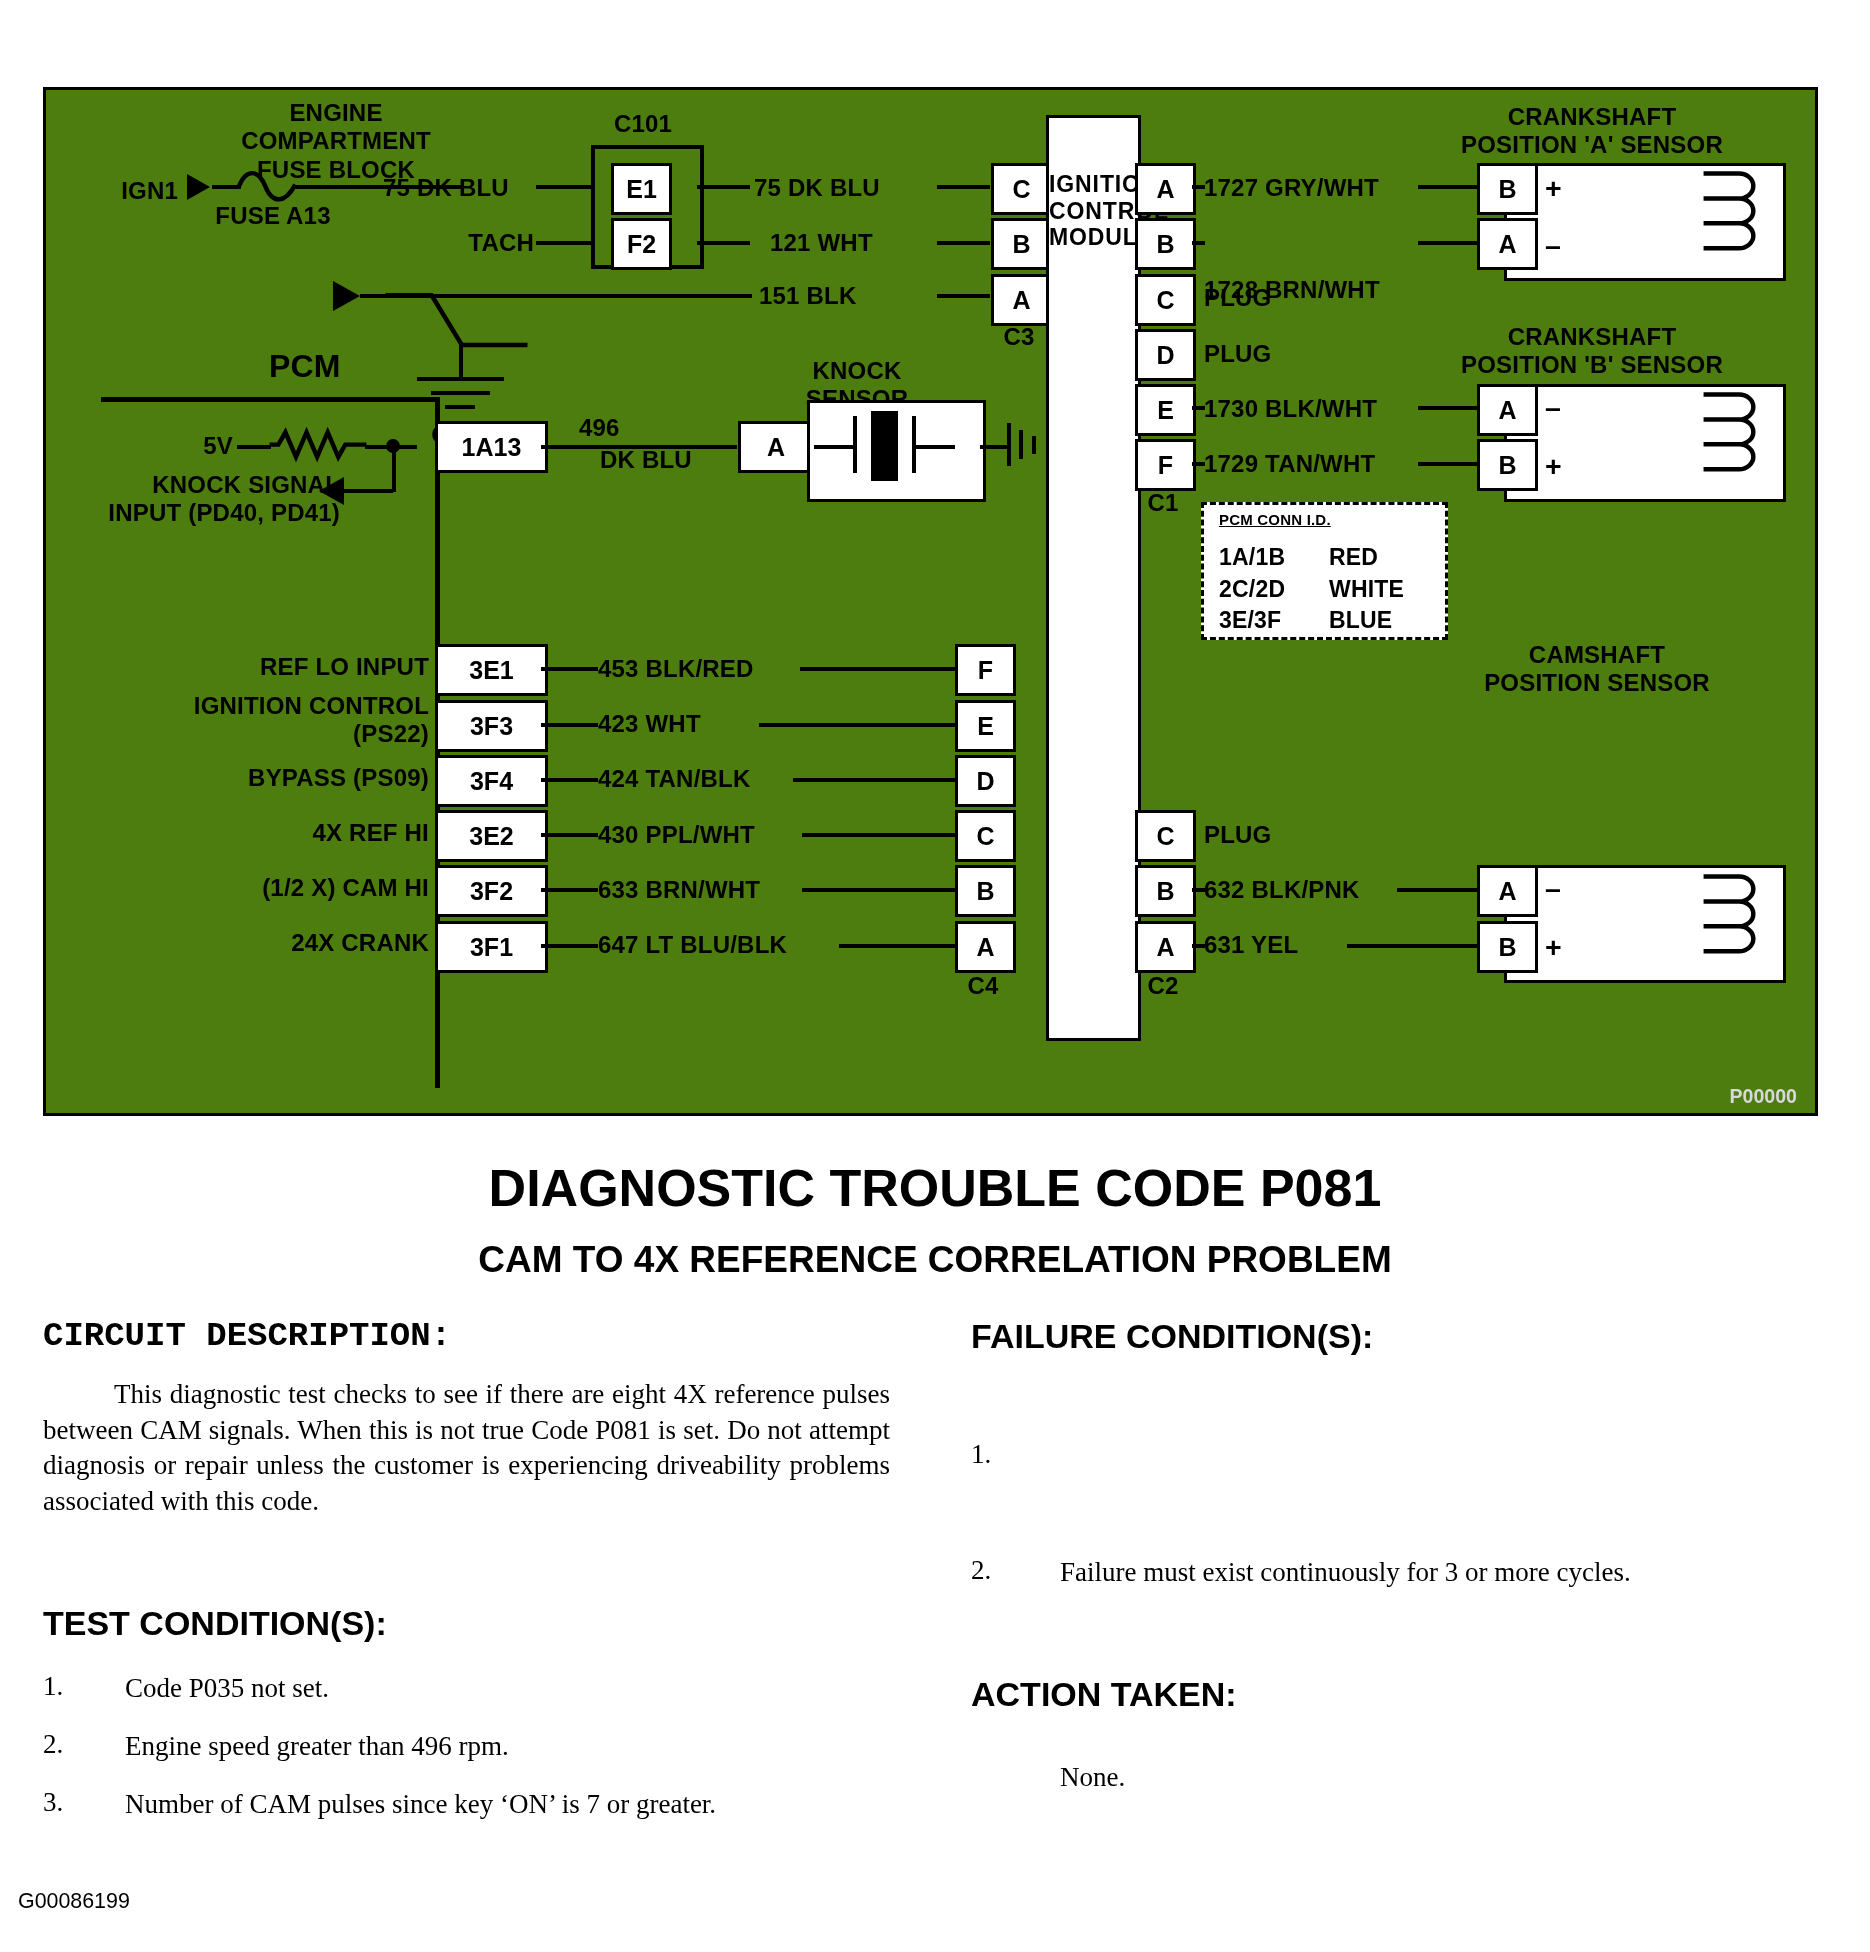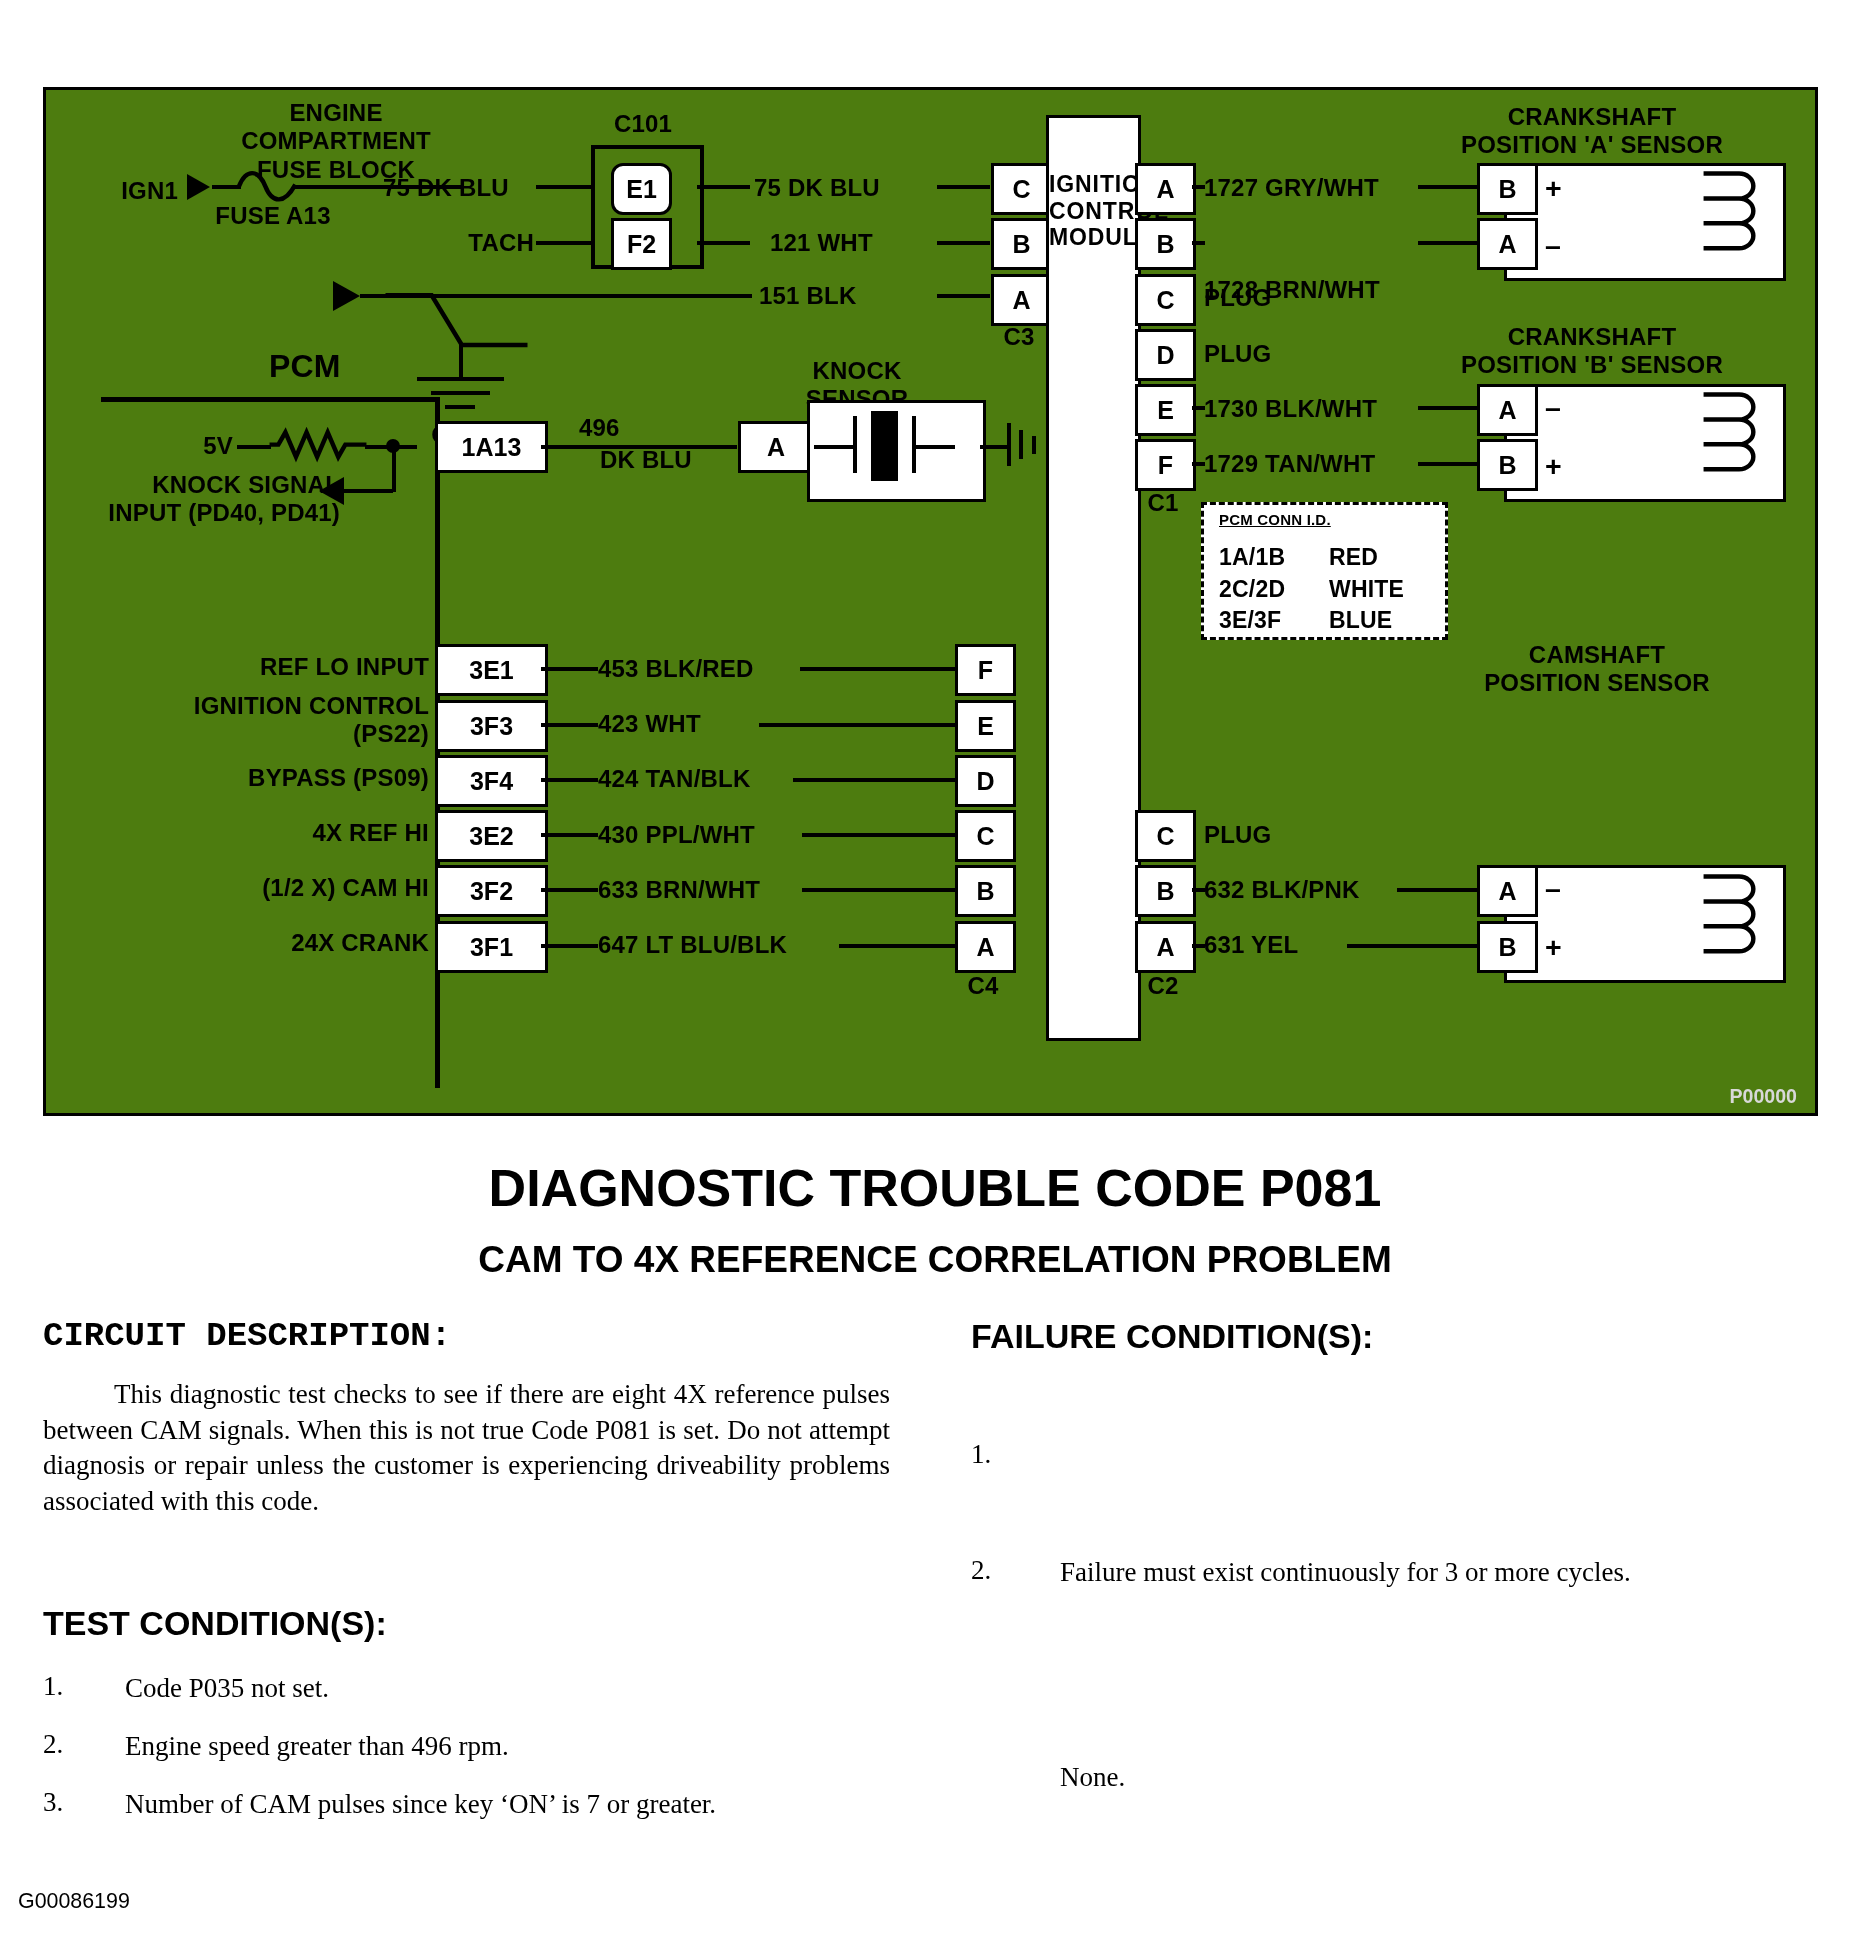--- a/index.html
+++ b/index.html
@@ -66,21 +66,21 @@
     <svg class="dg" style="left:191px;top:77px;" width="62" height="37" viewBox="0 0 70 42">
       <path d="M2 22 C10 2, 24 2, 32 22 C40 42, 54 42, 66 20" stroke="#000" stroke-width="5" fill="none"></path>
     </svg>
     <div class="hline" style="left:248px;top:95px;width:169px;"></div>
     <div class="lbl c" style="left:227px;top:112px;">FUSE A13</div>
 
     <div class="lbl" style="left:337px;top:84px;">75 DK BLU</div>
 
     <div class="lbl c" style="left:597px;top:19.6px;">C101</div>
     <div class="dg" style="left:545px;top:55px;width:105px;height:116px;border:4.5px solid #000;"></div>
-    <div class="pin pinw" style="left:565px;top:73px;border-radius:12px;">E1</div>
+    <div class="pin pinw" style="left:565px;top:73px;">E1</div>
     <div class="pin pinw" style="left:565px;top:128px;">F2</div>
     <div class="hline" style="left:490px;top:95px;width:57px;"></div>
     <div class="hline" style="left:651px;top:95px;width:53px;"></div>
     <div class="hline" style="left:490px;top:151px;width:57px;"></div>
     <div class="hline" style="left:651px;top:151px;width:53px;"></div>
 
     <div class="lbl r" style="left:488px;top:139px;">TACH</div>
 
     <div class="lbl" style="left:708px;top:84px;">75 DK BLU</div>
     <div class="hline" style="left:891px;top:95px;width:53px;"></div>
@@ -293,17 +293,18 @@
   <div class="col num" style="left:43px;top:1787px;">3.</div>
   <div class="col item" style="left:125px;top:1787px;width:802px;">Number of CAM pulses since key ‘ON’ is 7 or greater.</div>
 
   <div class="col head" style="left:971px;top:1317px;width:855px;">FAILURE CONDITION(S):</div>
 
   <div class="col num" style="left:971px;top:1439px;">1.</div>
 
   <div class="col num" style="left:971px;top:1555px;">2.</div>
   <div class="col item" style="left:1060px;top:1555px;width:775px;">Failure must exist continuously for 3 or more cycles.</div>
 
+  <div class="col head" style="left:971px;top:1675px;width:802px;">ACTION TAKEN:</div>
   <div class="col item" style="left:1060px;top:1760px;width:624px;">None.</div>
 
   <div class="footer">G00086199</div>
 </div>
 
 
 </body></html>

